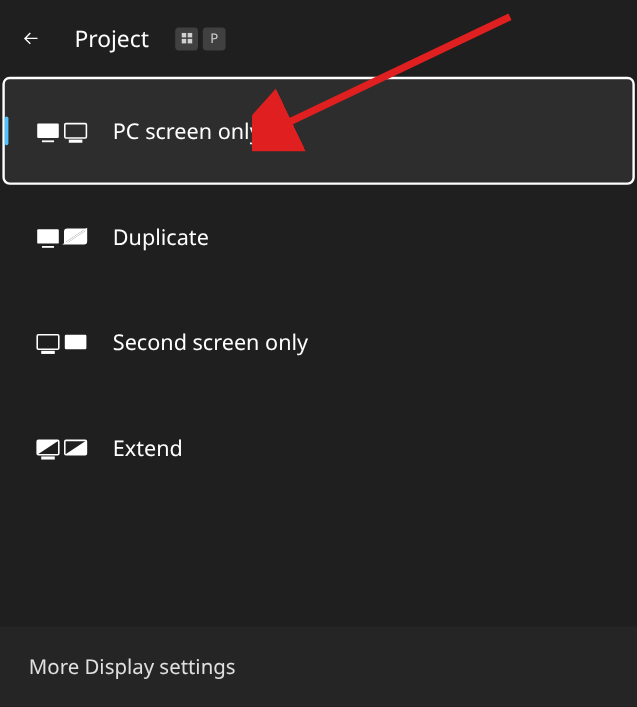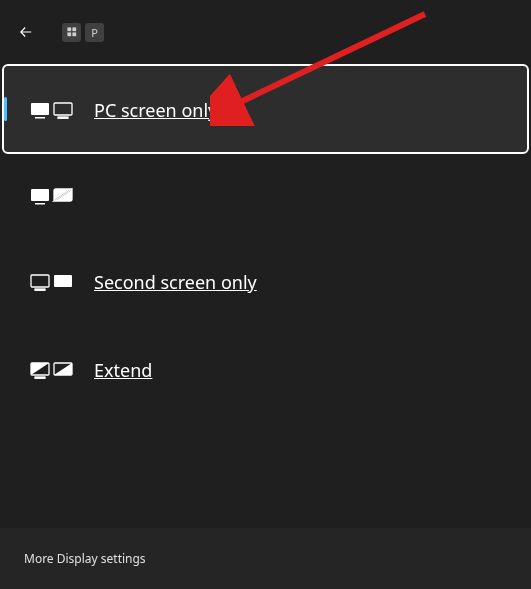--- a/index.html
+++ b/index.html
@@ -50,21 +50,20 @@
       justify-content: center;
       font-size: 11px;
       color: #d0d0d0;
     }
     .key svg {
       width: 10px;
       height: 10px;
     }
     .options {
       padding: 0 2px;
-      text-decoration: underline;
     }
     .option {
       position: relative;
       display: flex;
       align-items: center;
       padding: 32px 20px 30px 26px;
       gap: 20px;
       cursor: pointer;
       border-radius: 4px;
       margin: 2px;
@@ -97,38 +96,39 @@
     .footer {
       position: absolute;
       bottom: 0;
       left: 0;
       right: 0;
       padding: 22px 24px;
       background: #252525;
       cursor: pointer;
     }
     .footer-text {
-      font-size: 12px;
+      font-size: 17px;
       color: #e0e0e0;
     }
     .arrow-annotation {
       position: absolute;
       pointer-events: none;
       z-index: 100;
     }
   </style>
 </head>
 <body>
 
 <div class="header">
   <div class="back-btn">
     <svg width="18" height="18" viewBox="0 0 24 24" fill="none" stroke="currentColor" stroke-width="1.5">
       <path d="M19 12H5M11 18l-6-6 6-6"></path>
     </svg>
   </div>
+  <div class="title">Project</div>
   <div class="shortcut">
     <div class="key">
       <svg viewBox="0 0 12 12" fill="#d0d0d0">
         <rect x="0.5" y="0.5" width="4.5" height="4.5"></rect>
         <rect x="6.5" y="0.5" width="4.5" height="4.5"></rect>
         <rect x="0.5" y="6.5" width="4.5" height="4.5"></rect>
         <rect x="6.5" y="6.5" width="4.5" height="4.5"></rect>
       </svg>
     </div>
     <div class="key">P</div>
@@ -153,20 +153,21 @@
     <div class="option-icon">
       <svg width="44" height="20" viewBox="0 0 44 20" fill="none" stroke="#ffffff" stroke-width="1.3">
         <rect x="1" y="3" width="18" height="12" rx="1" fill="#ffffff" stroke="none"></rect>
         <rect x="5" y="17" width="10" height="1.5" fill="#ffffff" stroke="none"></rect>
         <path d="M24 15 L24 5 Q24 3 26 3 L42 3 L42 13 Q42 15 40 15 Z" fill="#ffffff" stroke="none"></path>
         <path d="M42 3 L24 15" stroke="#1f1f1f" stroke-width="1.3"></path>
         <path d="M24 15 L42 3 L42 13 Q42 15 40 15 Z" fill="none" stroke="#ffffff"></path>
         <path d="M24 15 L24 5 Q24 3 26 3 L42 3" fill="none" stroke="#ffffff"></path>
       </svg>
     </div>
+    <div class="option-label">Duplicate</div>
   </div>
 
   <div class="option">
     <div class="option-icon">
       <svg width="44" height="20" viewBox="0 0 44 20" fill="none" stroke="#ffffff" stroke-width="1.3">
         <rect x="1" y="3" width="18" height="12" rx="1"></rect>
         <rect x="5" y="17" width="10" height="1.3"></rect>
         <rect x="24" y="3" width="18" height="12" rx="1" fill="#ffffff" stroke="none"></rect>
       </svg>
     </div>

